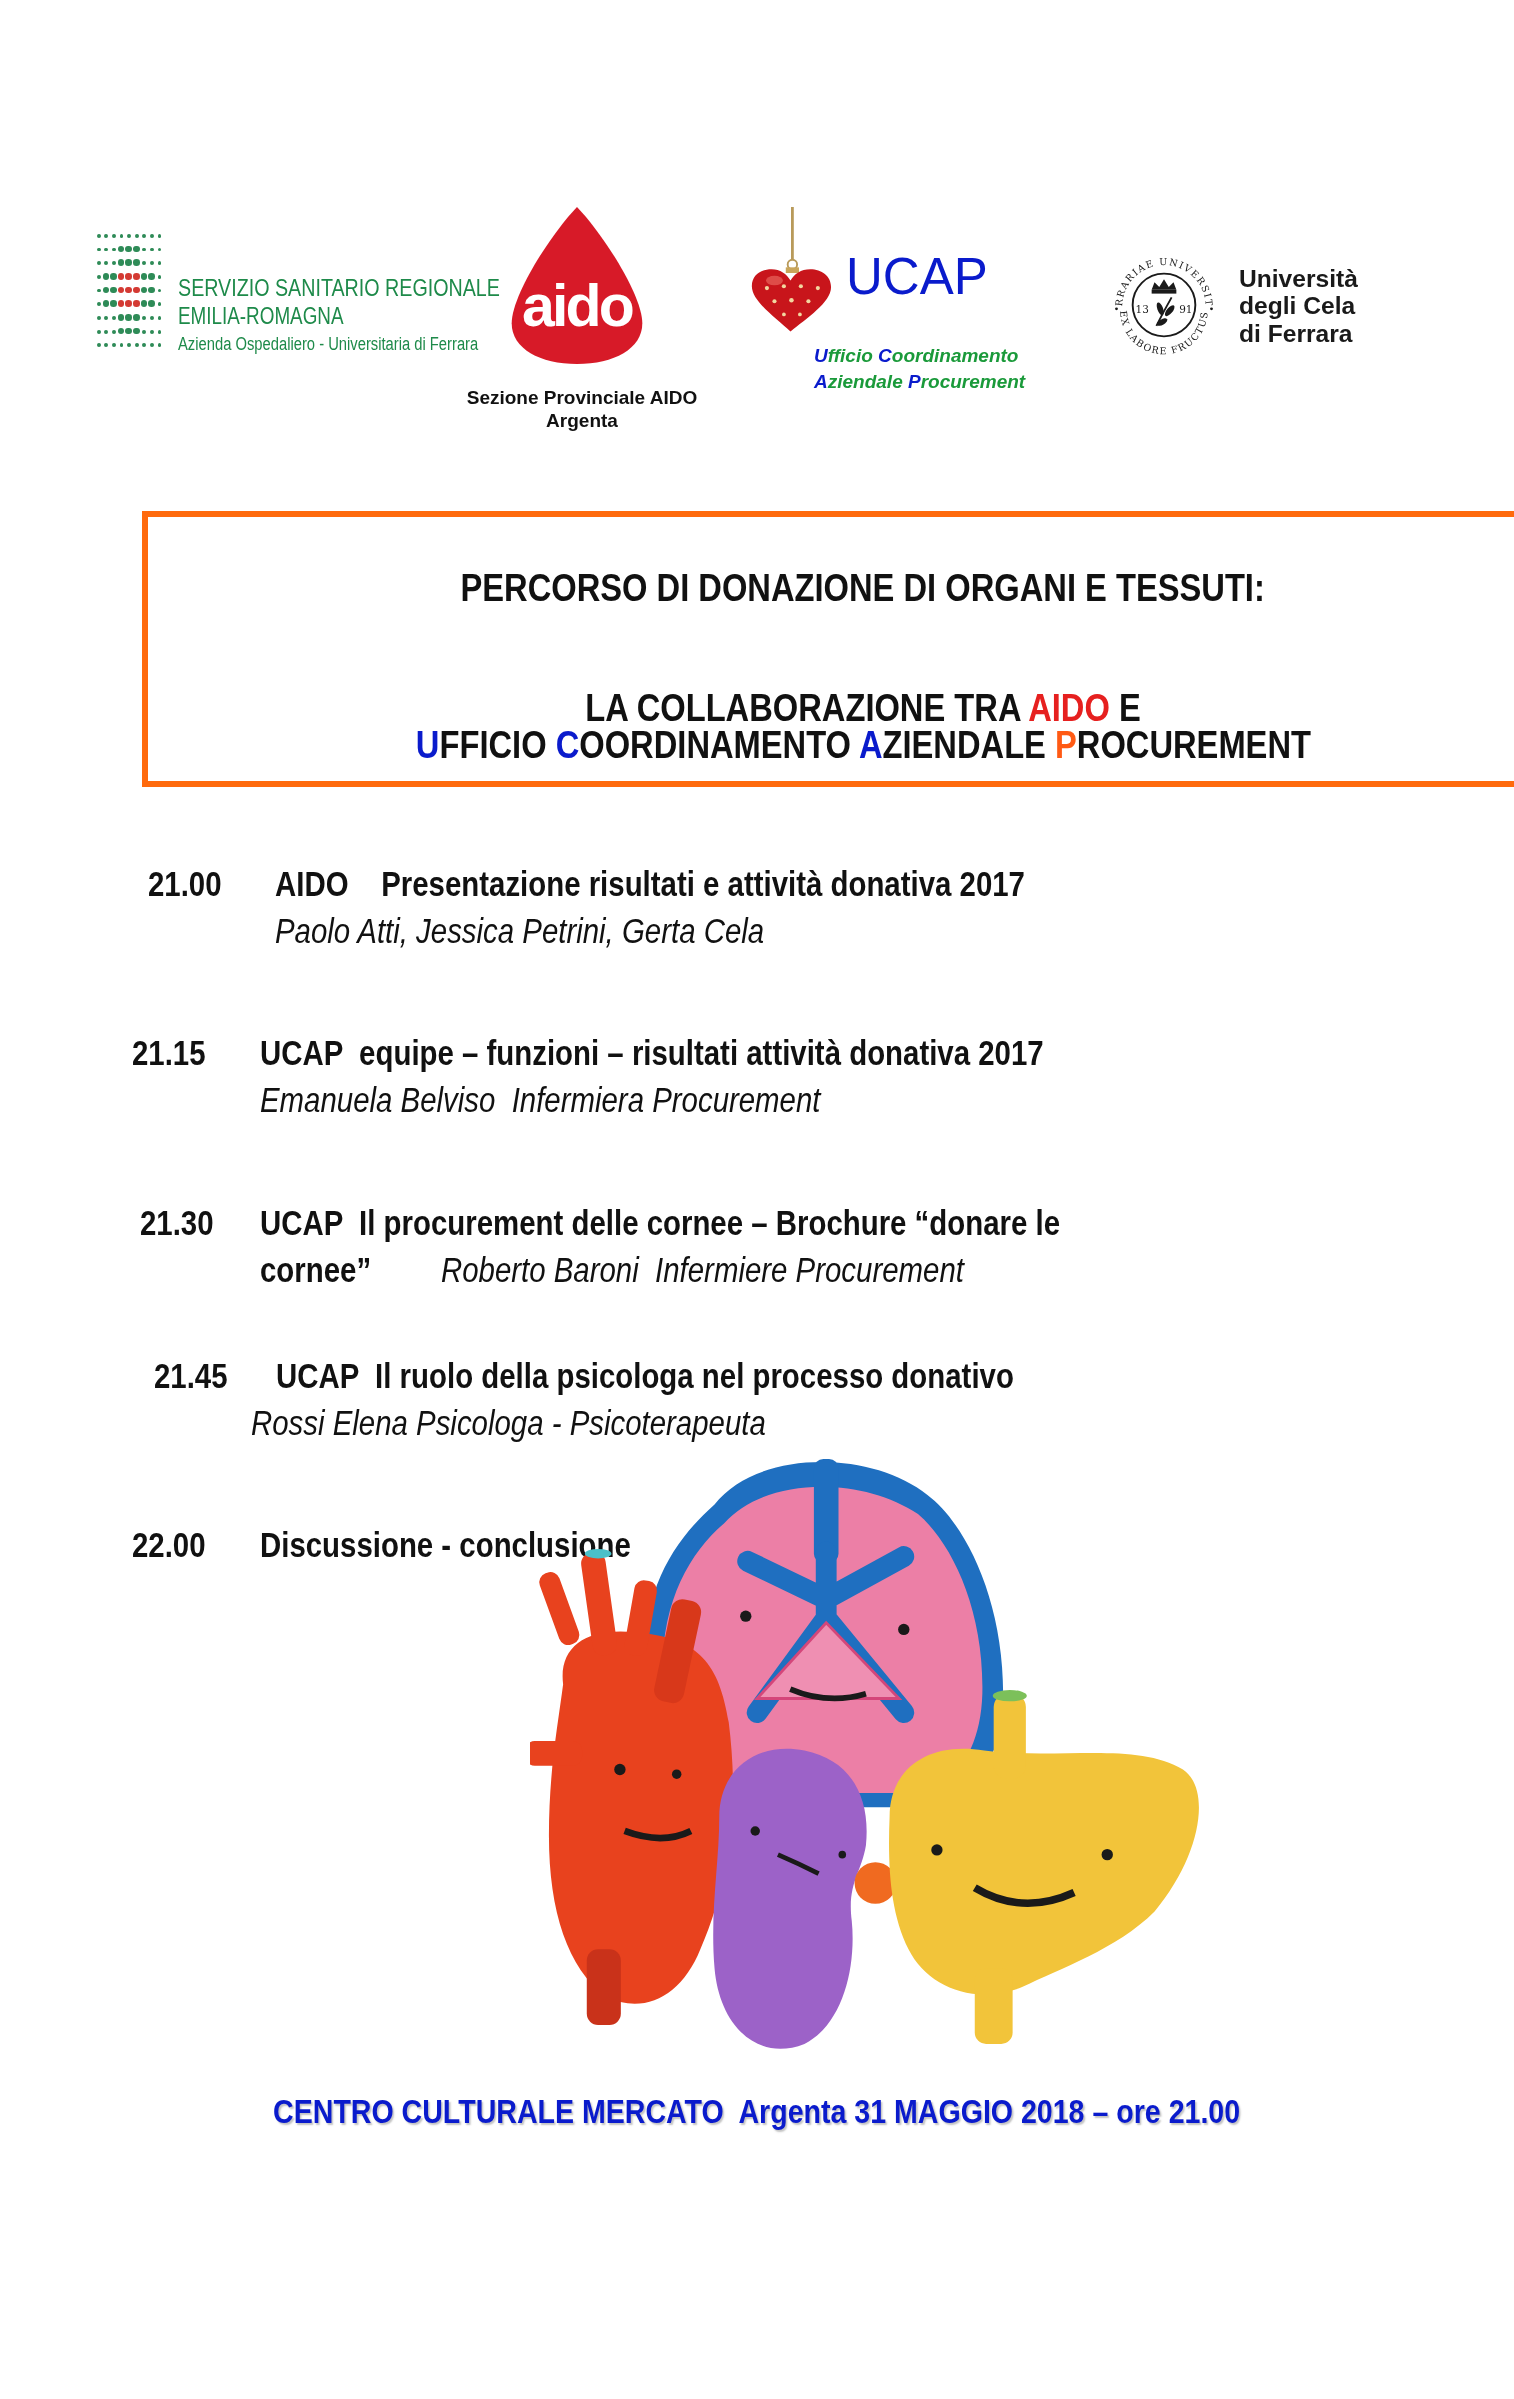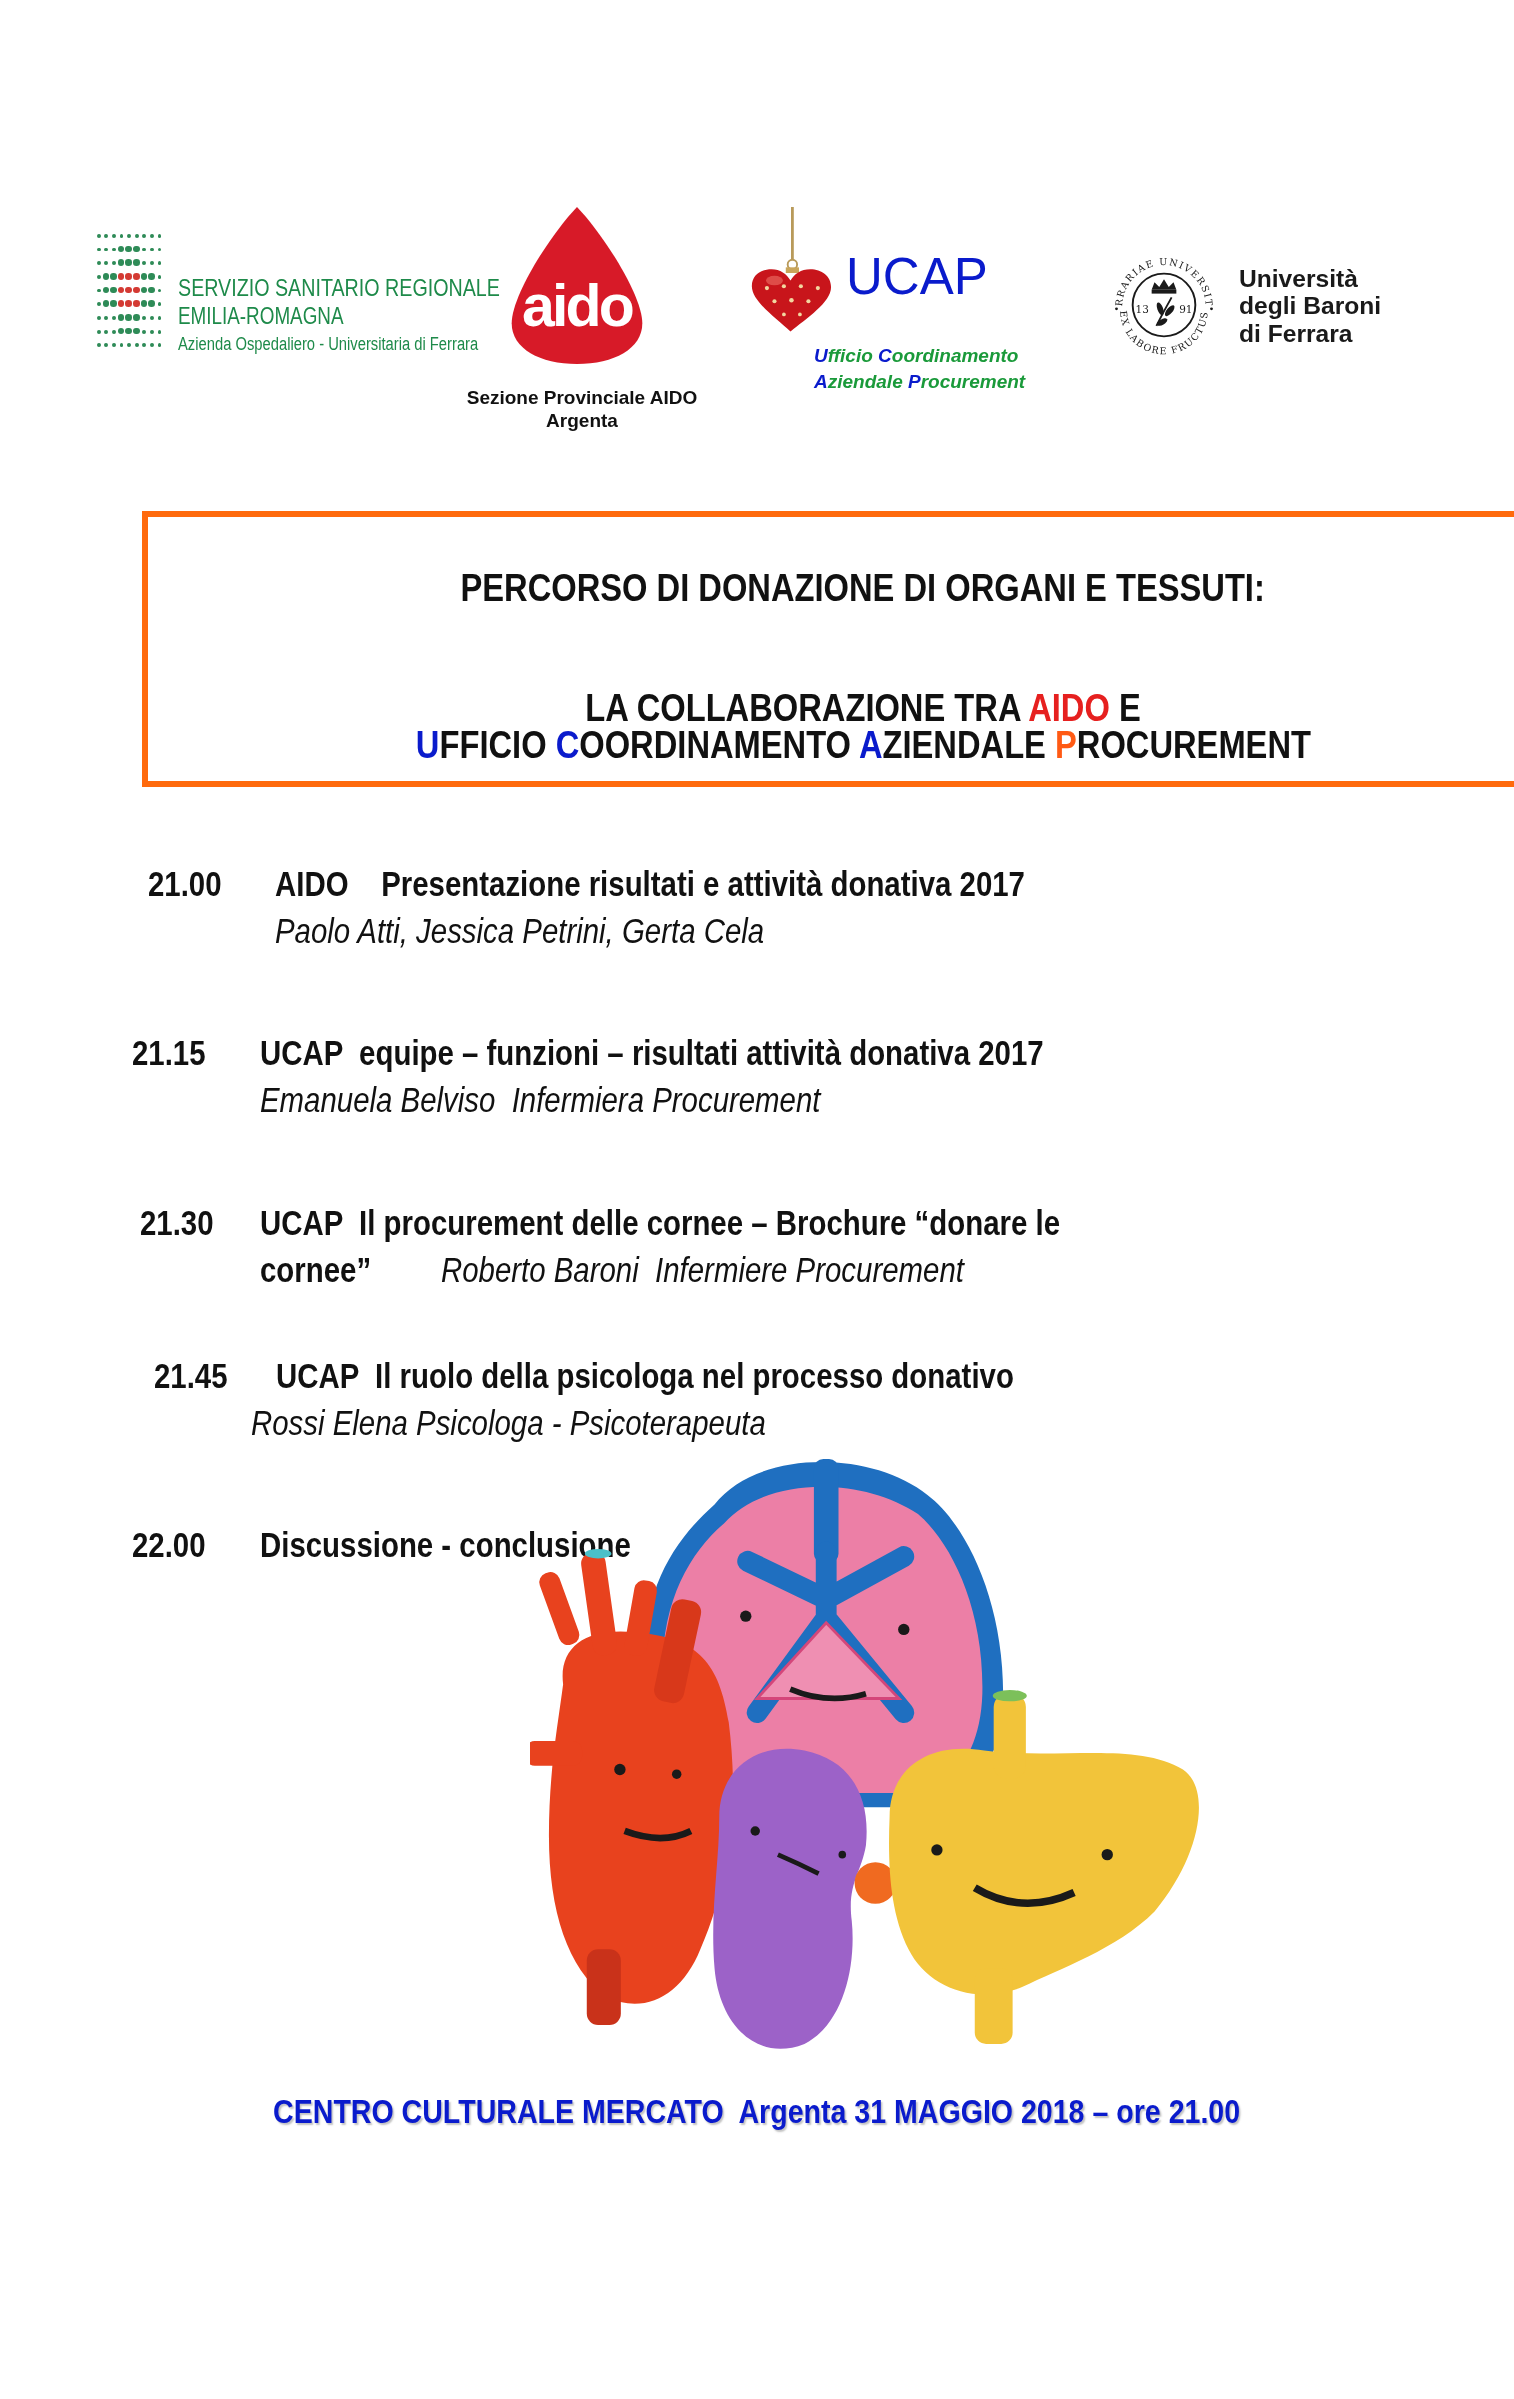--- a/index.html
+++ b/index.html
@@ -214,21 +214,21 @@
     <text x="83" y="68" font-family="DejaVu Serif, serif" font-size="11" fill="#1a1a1a" text-anchor="middle">91</text>
     <path d="M52 82 Q60 66 68 52" stroke="#1a1a1a" stroke-width="2" fill="none"></path>
     <ellipse cx="56" cy="64" rx="3" ry="7" fill="#1a1a1a" transform="rotate(-20 56 64)"></ellipse>
     <ellipse cx="66" cy="66" rx="3" ry="7" fill="#1a1a1a" transform="rotate(40 66 66)"></ellipse>
     <ellipse cx="58" cy="78" rx="3" ry="6" fill="#1a1a1a" transform="rotate(60 58 78)"></ellipse>
     <circle cx="10" cy="64" r="1.5" fill="#1a1a1a"></circle>
       <circle cx="110" cy="64" r="1.5" fill="#1a1a1a"></circle>
   </svg>
   <div class="unife-text">
     <div>Università</div>
-    <div>degli Baroni</div>
+    <div>degli Cela</div>
     <div>di Ferrara</div>
   </div>
 </div>
 
 <div class="title-box">
   <div class="title-line t1">
     <span class="inner">PERCORSO DI DONAZIONE DI ORGANI E TESSUTI:</span>
   </div>
   <div class="title-line t2">
     <span class="inner"><span>LA COLLABORAZIONE TRA </span><span class="red">AIDO</span><span> E</span></span>

